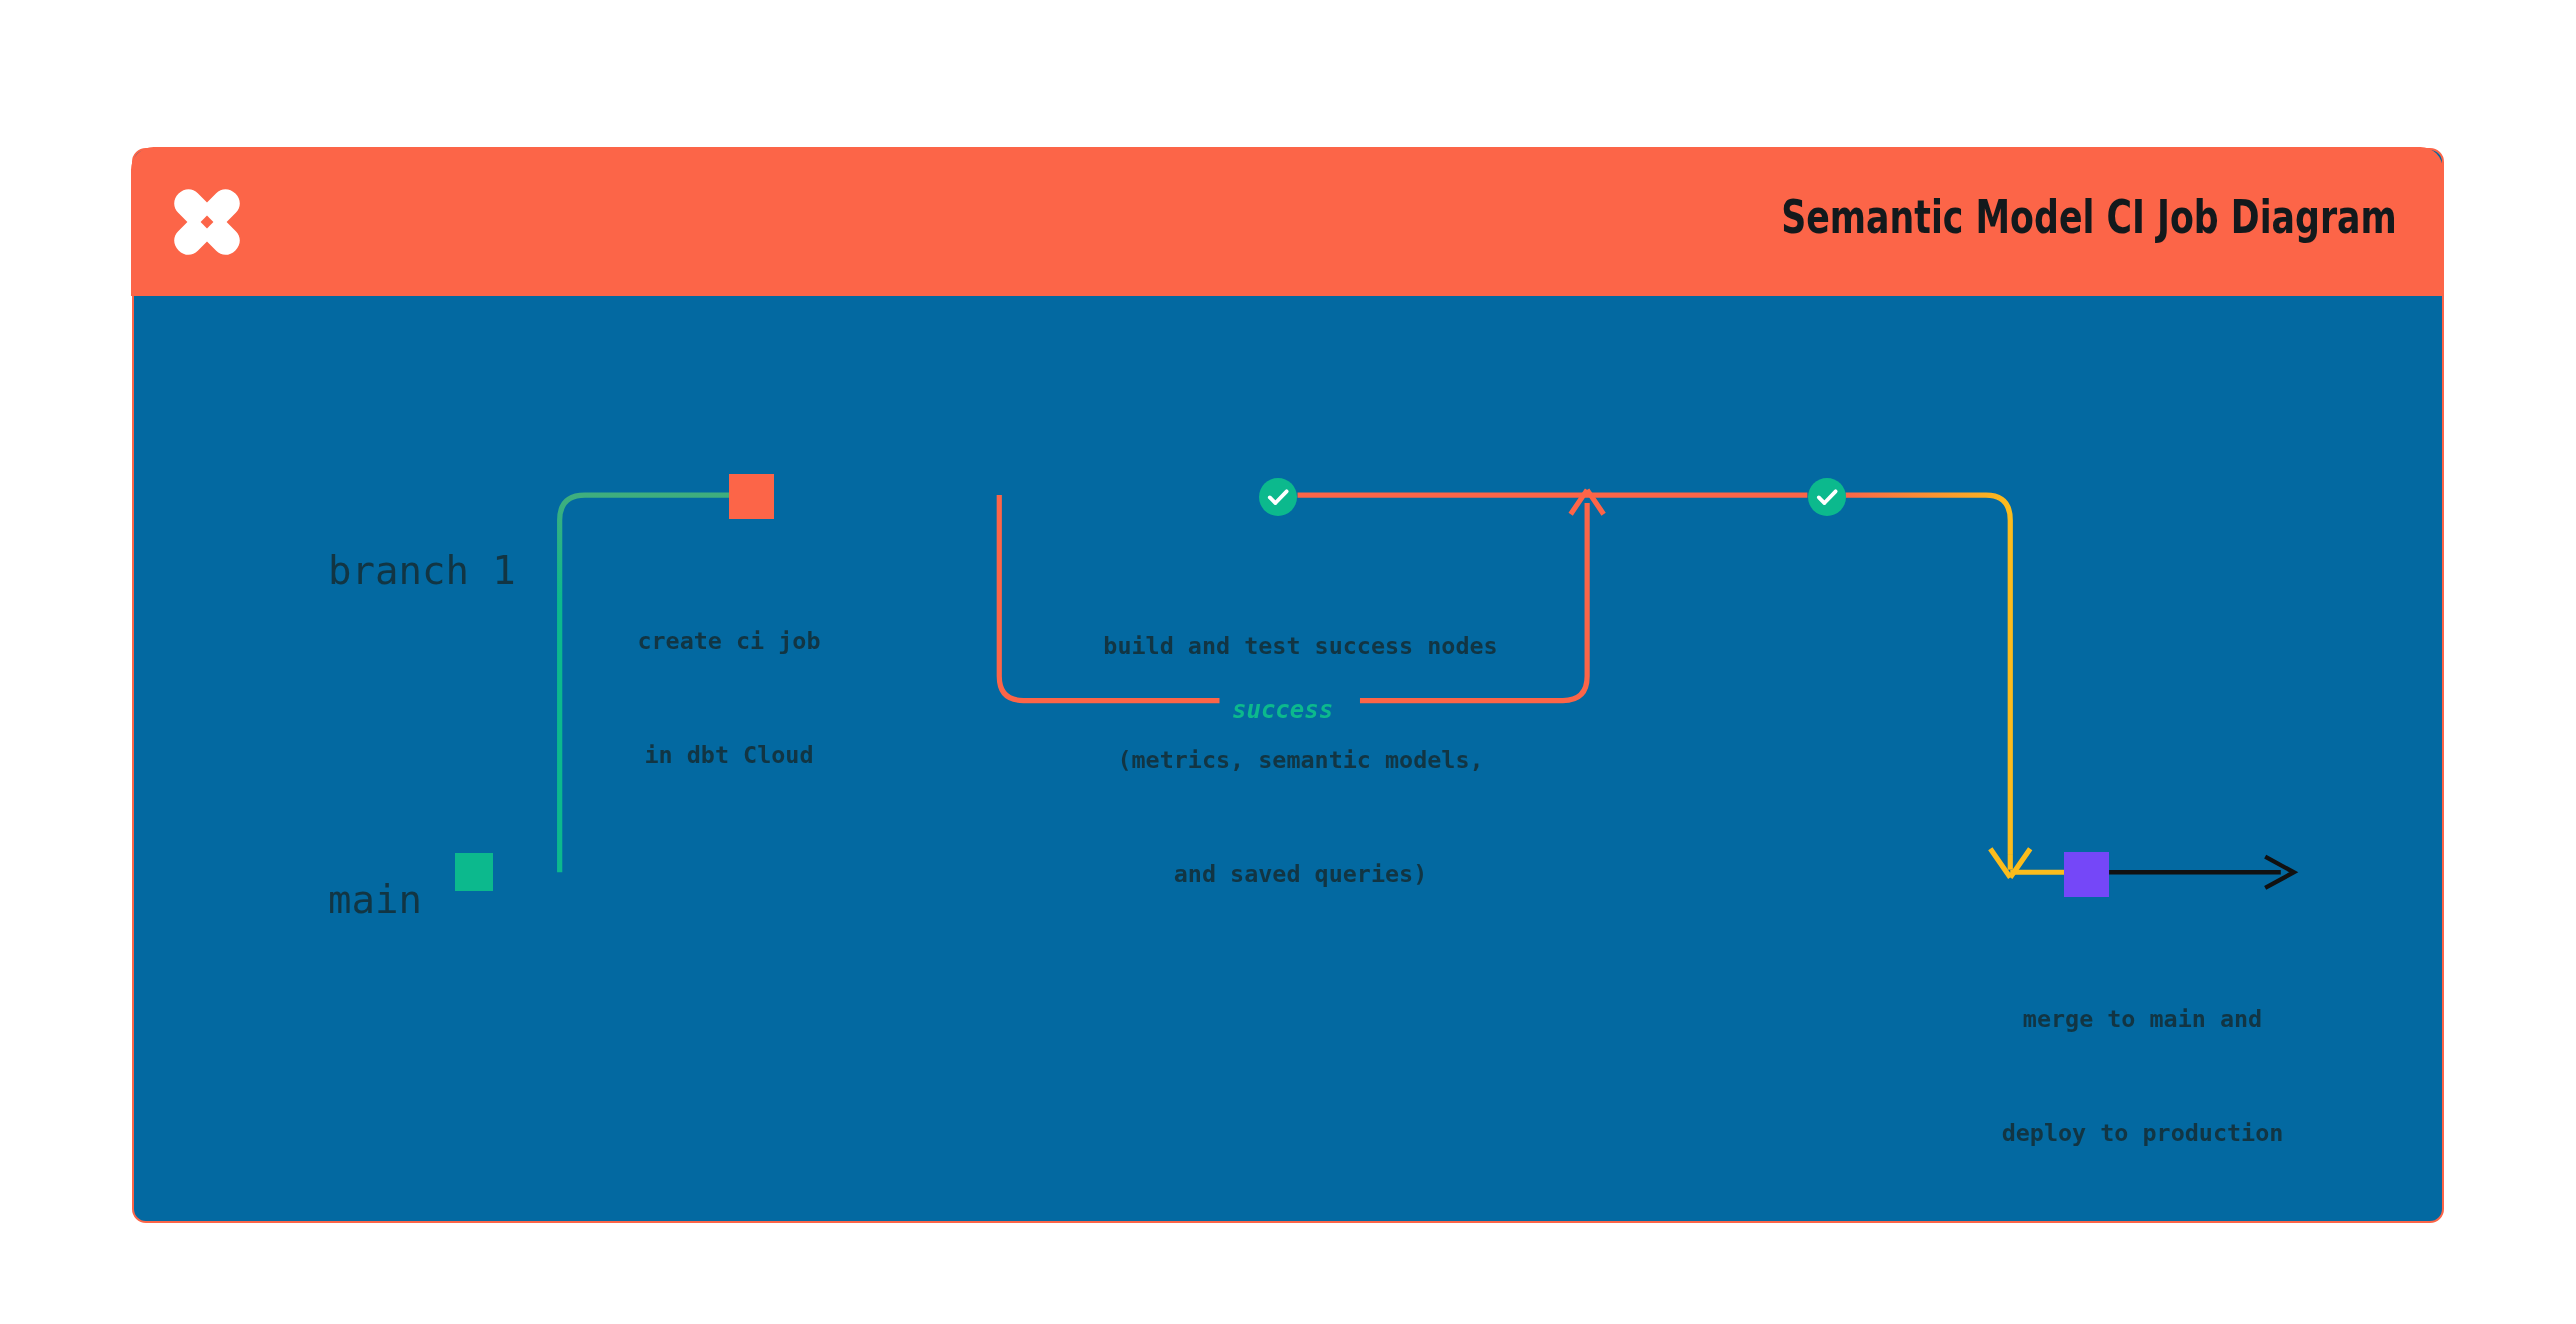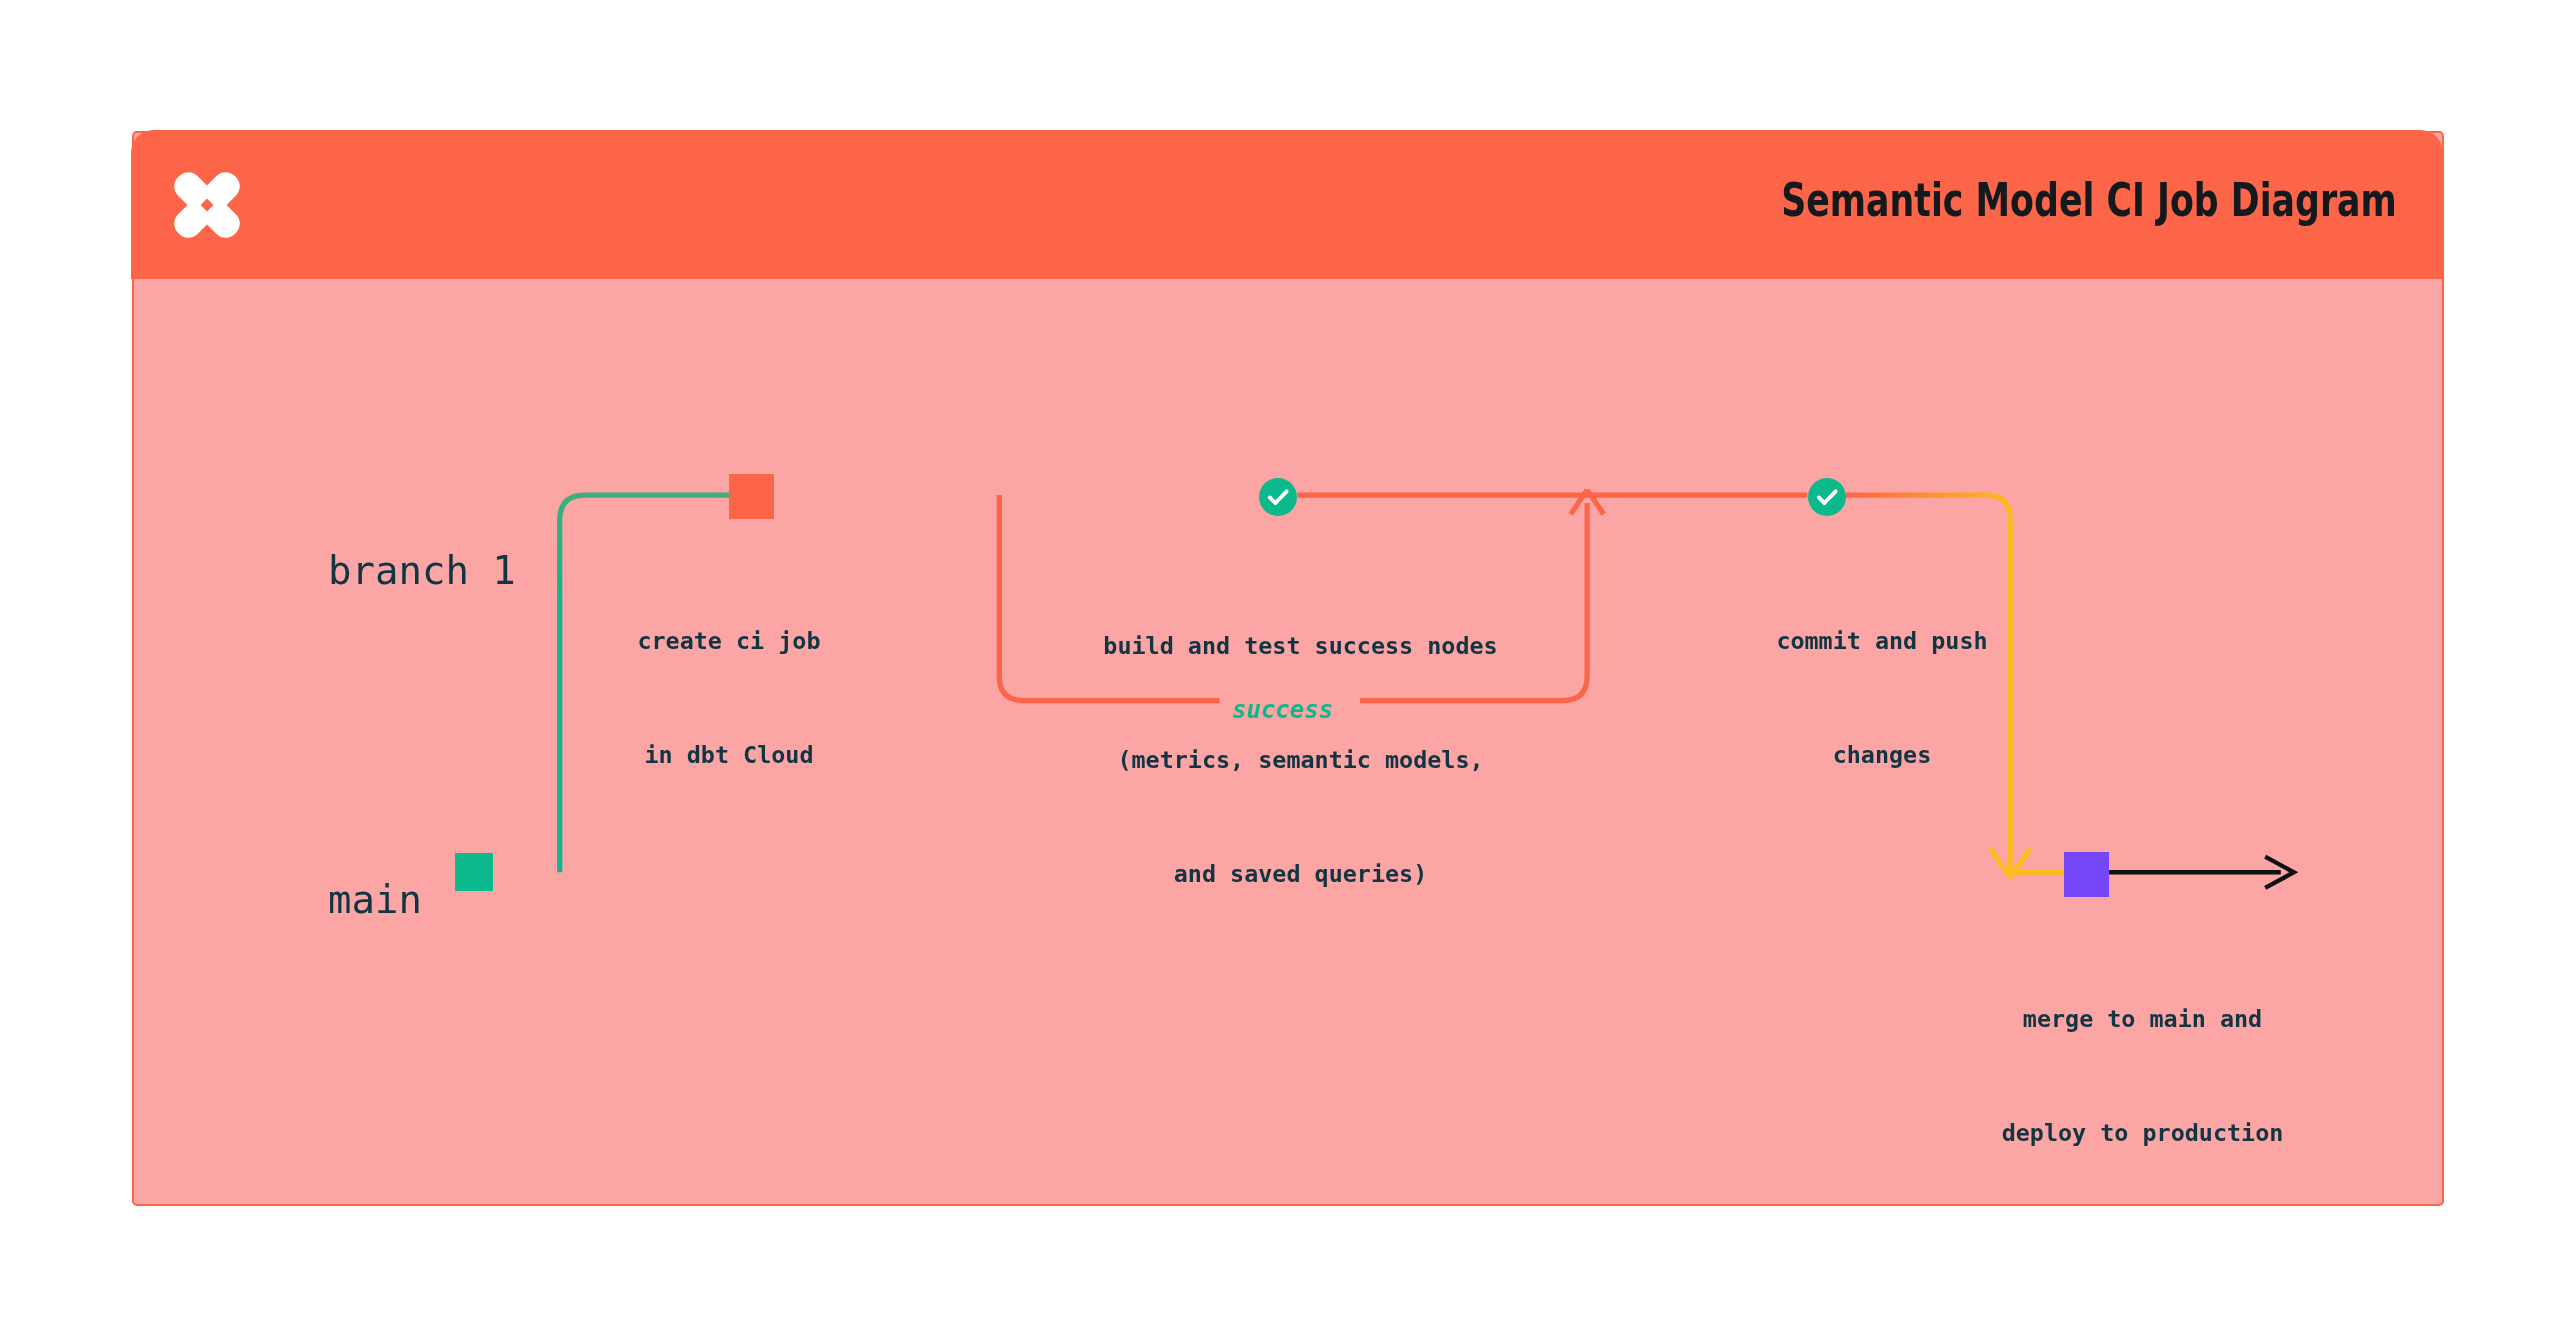--- a/index.html
+++ b/index.html
@@ -18,26 +18,26 @@
     position: relative;
     width: 2576px;
     height: 1324px;
     background: #ffffff;
   }
 
   
   .card {
     position: absolute;
     left: 132px;
-    top: 131px;
+    top: 148px;
     width: 2312px;
     height: 1075px;
     border: 2.6px solid #FC6548;
-    border-radius: 5px;
-    background: #fca5a5;
+    border-radius: 14px;
+    background: #0369a1;
     box-sizing: border-box;
   }
 
   .card-header {
     position: absolute;
     left: -2.6px;
     top: -2.6px;
     width: 2312px;
     height: 149px;
     background: #FC6548;
@@ -254,24 +254,20 @@
     <div>create ci job</div>
     <div>in dbt Cloud</div>
   </div>
 
   <div class="node-caption" id="cap-build">
     <div>build and test success nodes</div>
     <div>(metrics, semantic models,</div>
     <div>and saved queries)</div>
   </div>
 
-  <div class="node-caption" id="cap-commit">
-    <div>commit and push</div>
-    <div>changes</div>
-  </div>
 
   <div class="node-caption" id="cap-merge">
     <div>merge to main and</div>
     <div>deploy to production</div>
   </div>
 
   <div class="edge-label" id="lbl-success">success</div>
 
 </div>
 

